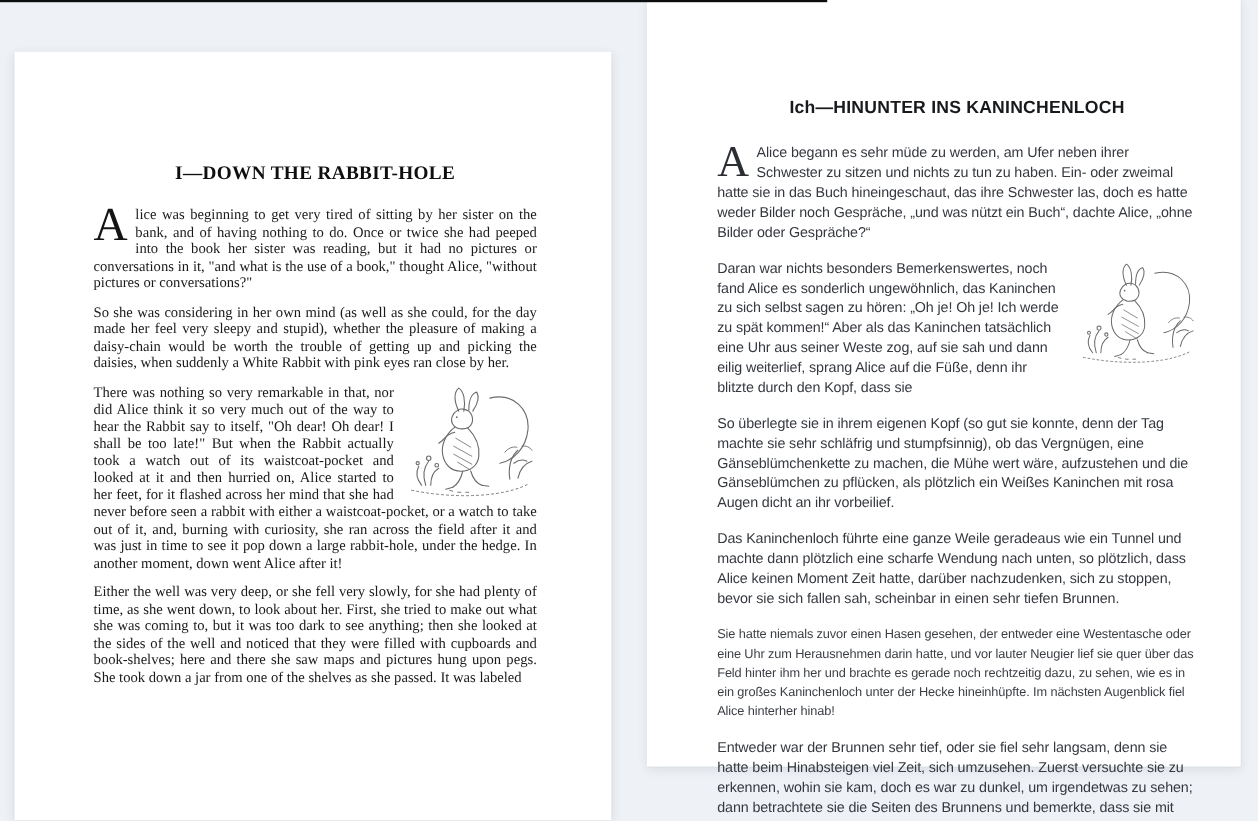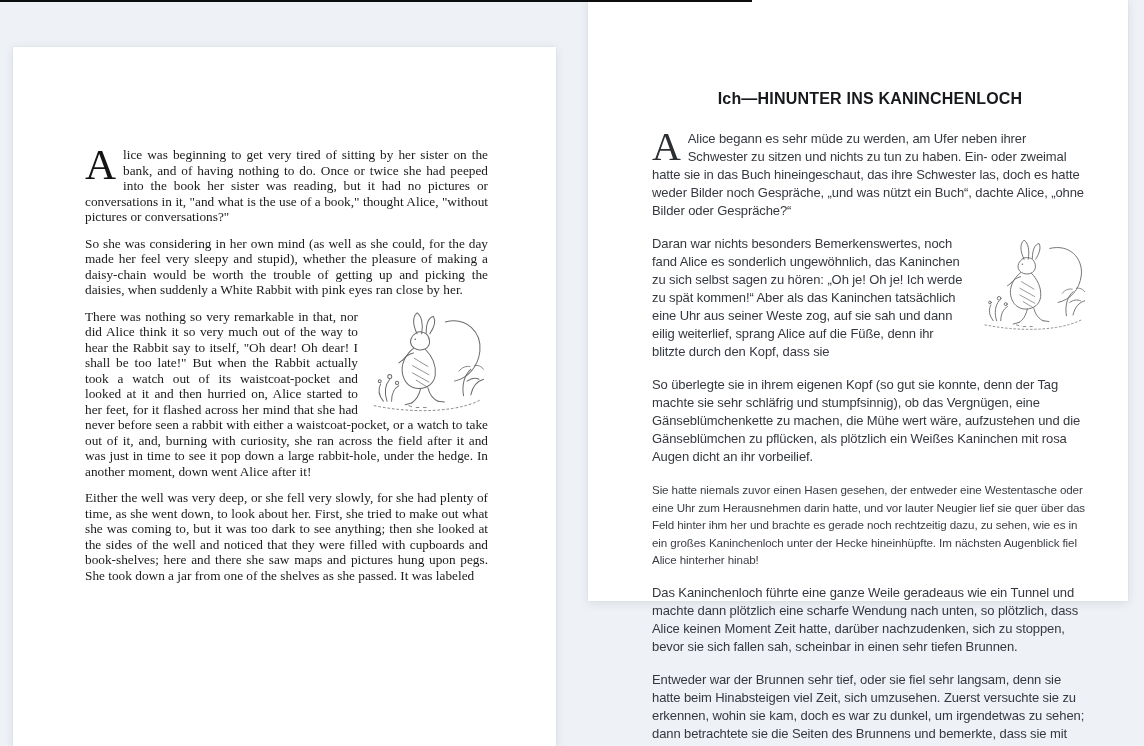--- a/index.html
+++ b/index.html
@@ -16,21 +16,21 @@
     position:absolute;background:#ffffff;
     box-shadow:0 2px 10px rgba(35,48,68,0.10), 0 0 1px rgba(35,48,68,0.12);
     box-sizing:border-box;
   }
   .page-left{
     left:13px;top:47px;width:543px;height:699px;
     padding:100px 68px 0 72px;
     color:#141414;
   }
   .page-right{
-    left:588px;top:0;width:540px;height:601px;
+    left:588px;top:0;width:540px;height:697px;
     padding:90px 40px 0 64px;
     color:#34383d;
   }
   
   .title-serif{
     font-family:"Liberation Serif",serif;
     font-size:17.5px;font-weight:700;letter-spacing:.3px;
     text-align:center;margin:0 0 19px 0;color:#0f0f10;
   }
   .serif-body{
@@ -92,20 +92,21 @@
         <circle cx="12" cy="77" r="1.6"></circle>
       <path d="M6,104 c30,6 60,7 86,3 c12,-2 22,-5 30,-9" stroke-dasharray="2 3" stroke-width="0.9"></path>
       <path d="M44,104 l3,1 M52,106 l3,0 M60,106 l3,0" stroke-width="0.9"></path>
     </g>
   </symbol>
 </svg>
 
 <div class="top-edge"></div>
 
 <section class="page page-left">
+  <h1 class="title-serif">I—DOWN THE RABBIT-HOLE</h1>
 
   <p class="serif-body clearfix"><span class="dropcap-serif">A</span><span>lice was beginning to get very tired of sitting by her sister on the bank, and of having nothing to do. Once or twice she had peeped into the book her sister was reading, but it had no pictures or conversations in it, "and what is the use of a book," thought Alice, "without pictures or conversations?"</span></p>
 
   <p class="serif-body">So she was considering in her own mind (as well as she could, for the day made her feel very sleepy and stupid), whether the pleasure of making a daisy-chain would be worth the trouble of getting up and picking the daisies, when suddenly a White Rabbit with pink eyes ran close by her.</p>
 
   <p class="serif-body clearfix"><span class="illu">
         <svg width="120" height="102" viewBox="0 0 130 112">
           <use href="#rabbit"></use>
         </svg>
       </span><span>There was nothing so very remarkable in that, nor did Alice think it so very much out of the way to hear the Rabbit say to itself, "Oh dear! Oh dear! I shall be too late!" But when the Rabbit actually took a watch out of its waistcoat-pocket and looked at it and then hurried on, Alice started to her feet, for it flashed across her mind that she had never before seen a rabbit with either a waistcoat-pocket, or a watch to take out of it, and, burning with curiosity, she ran across the field after it and was just in time to see it pop down a large rabbit-hole, under the hedge. In another moment, down went Alice after it!</span></p>
@@ -120,19 +121,19 @@
   <p class="sans-body clearfix"><span class="dropcap-sans">A</span><span>Alice begann es sehr müde zu werden, am Ufer neben ihrer Schwester zu sitzen und nichts zu tun zu haben. Ein- oder zweimal hatte sie in das Buch hineingeschaut, das ihre Schwester las, doch es hatte weder Bilder noch Gespräche, „und was nützt ein Buch“, dachte Alice, „ohne Bilder oder Gespräche?“</span></p>
 
   <p class="sans-body clearfix"><span class="illu">
         <svg width="108" height="96" viewBox="0 0 130 112">
           <use href="#rabbit"></use>
         </svg>
       </span><span>Daran war nichts besonders Bemerkenswertes, noch fand Alice es sonderlich ungewöhnlich, das Kaninchen zu sich selbst sagen zu hören: „Oh je! Oh je! Ich werde zu spät kommen!“ Aber als das Kaninchen tatsächlich eine Uhr aus seiner Weste zog, auf sie sah und dann eilig weiterlief, sprang Alice auf die Füße, denn ihr blitzte durch den Kopf, dass sie</span></p>
 
   <p class="sans-body">So überlegte sie in ihrem eigenen Kopf (so gut sie konnte, denn der Tag machte sie sehr schläfrig und stumpfsinnig), ob das Vergnügen, eine Gänseblümchenkette zu machen, die Mühe wert wäre, aufzustehen und die Gänseblümchen zu pflücken, als plötzlich ein Weißes Kaninchen mit rosa Augen dicht an ihr vorbeilief.</p>
 
+  <p class="sans-body">Das Kaninchenloch führte eine ganze Weile geradeaus wie ein Tunnel und machte dann plötzlich eine scharfe Wendung nach unten, so plötzlich, dass Alice keinen Moment Zeit hatte, darüber nachzudenken, sich zu stoppen, bevor sie sich fallen sah, scheinbar in einen sehr tiefen Brunnen.</p>
+
   <p class="sans-body sans-small">Sie hatte niemals zuvor einen Hasen gesehen, der entweder eine Westentasche oder eine Uhr zum Herausnehmen darin hatte, und vor lauter Neugier lief sie quer über das Feld hinter ihm her und brachte es gerade noch rechtzeitig dazu, zu sehen, wie es in ein großes Kaninchenloch unter der Hecke hineinhüpfte. Im nächsten Augenblick fiel Alice hinterher hinab!</p>
-
-  <p class="sans-body">Das Kaninchenloch führte eine ganze Weile geradeaus wie ein Tunnel und machte dann plötzlich eine scharfe Wendung nach unten, so plötzlich, dass Alice keinen Moment Zeit hatte, darüber nachzudenken, sich zu stoppen, bevor sie sich fallen sah, scheinbar in einen sehr tiefen Brunnen.</p>
 
   <p class="sans-body">Entweder war der Brunnen sehr tief, oder sie fiel sehr langsam, denn sie hatte beim Hinabsteigen viel Zeit, sich umzusehen. Zuerst versuchte sie zu erkennen, wohin sie kam, doch es war zu dunkel, um irgendetwas zu sehen; dann betrachtete sie die Seiten des Brunnens und bemerkte, dass sie mit Schränken und Bücherregalen gefüllt waren; hier und da sah sie Karten und Bilder, die an Haken hingen.</p>
 
 </section>
 
 </body></html>

